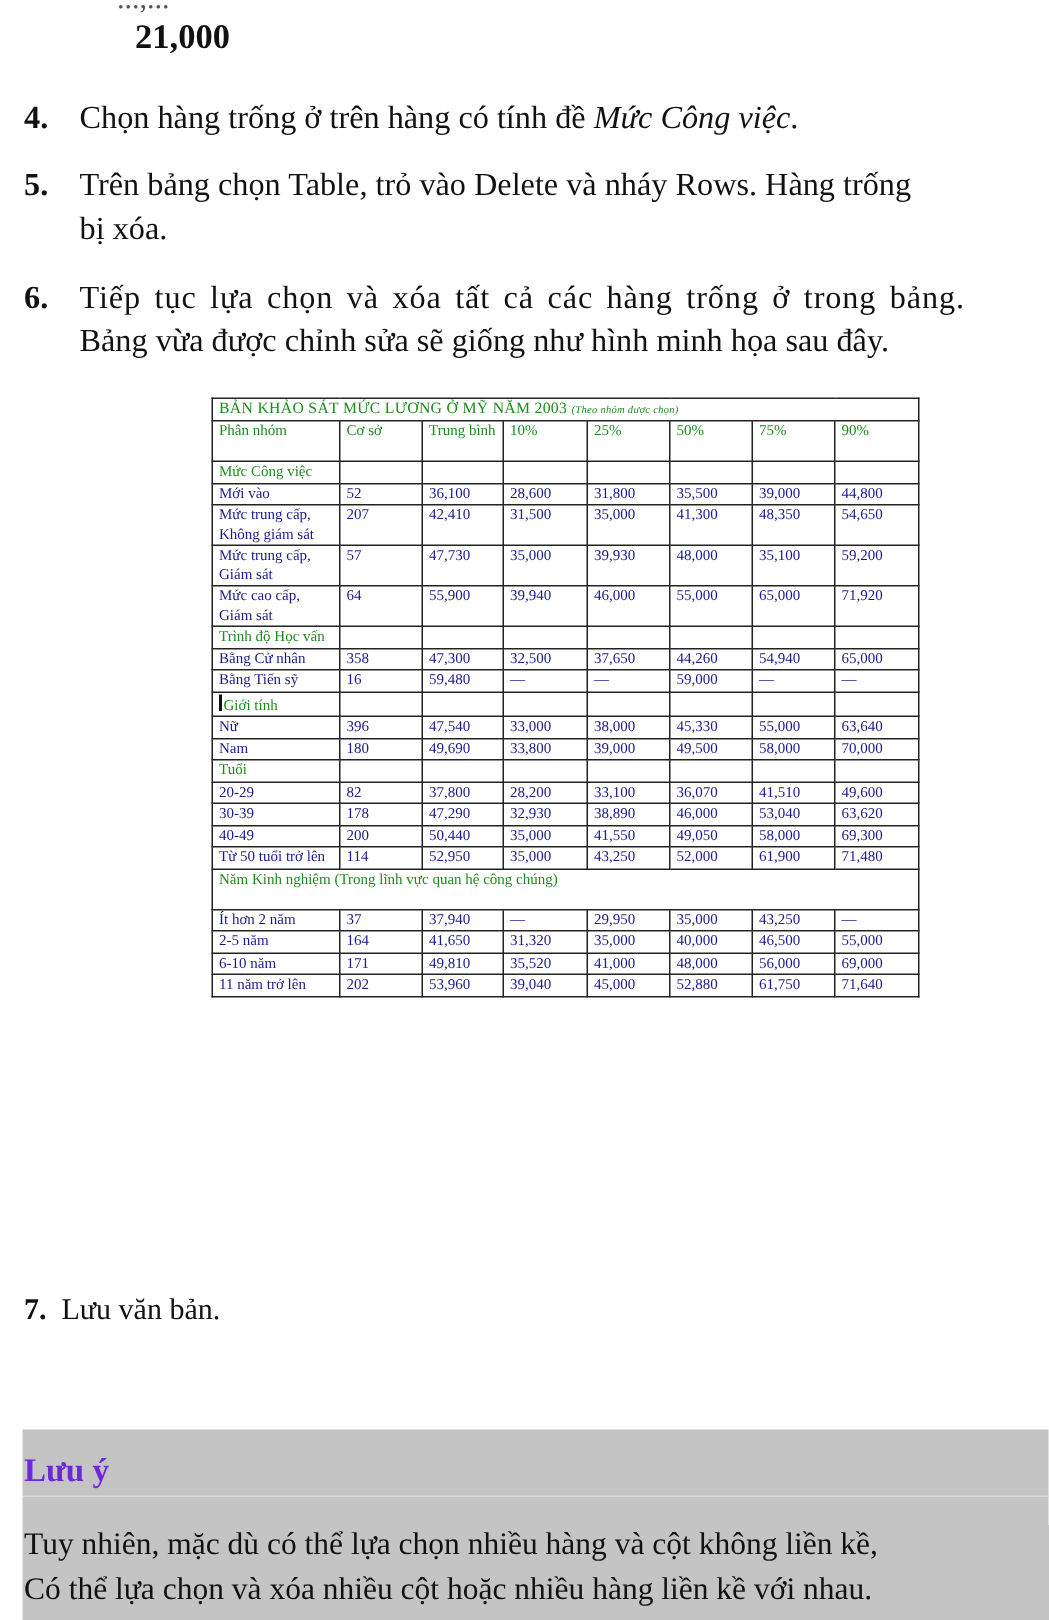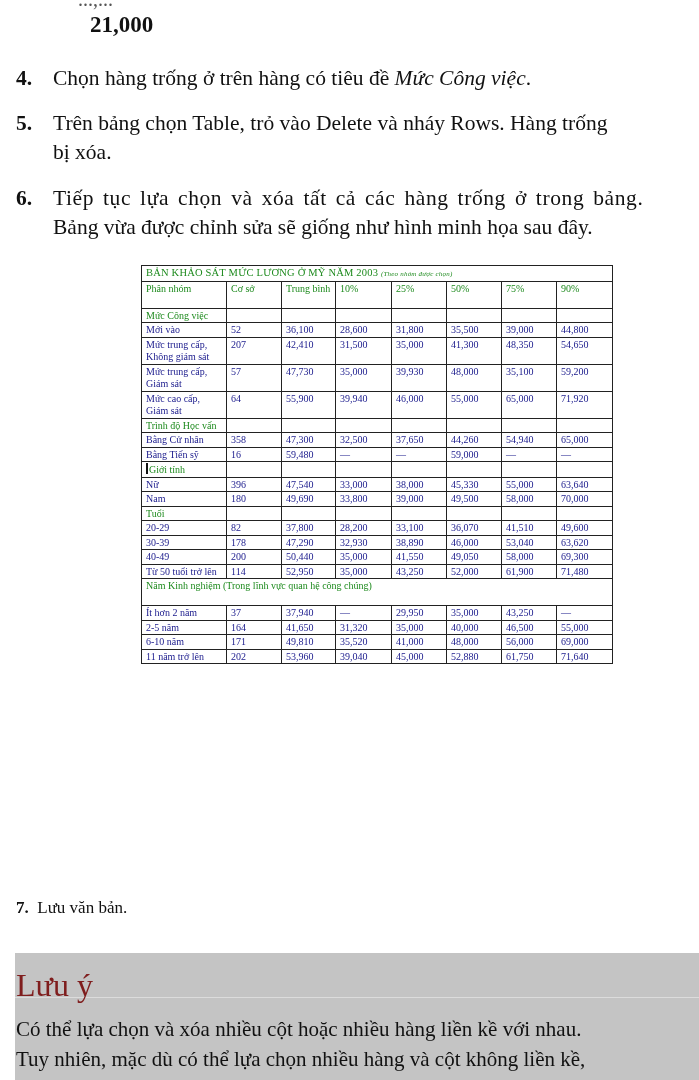--- a/index.html
+++ b/index.html
@@ -14,36 +14,36 @@
   .justify { letter-spacing:0.6px; word-spacing:3px; }
 
   table.survey { position:absolute; left:141px; top:265px; border-collapse:collapse;
                  font-family:"Liberation Serif", serif; font-size:10px; line-height:12.5px; }
   table.survey td { border:1.6px solid #222; padding:1px 3px 0 4px; vertical-align:top; color:#1a1a8c; }
   table.survey td.g { color:#1d8a1d; }
   table.survey td.title { color:#1d8a1d; font-size:10.5px; letter-spacing:0.2px; height:13px;margin-left:32px; }
   table.survey td.title .sub { font-style:italic; font-size:7px; }
   .cursor { display:inline-block; width:2px; height:11px; background:#111; vertical-align:-1px; margin-right:1px; }
 
-  .step7 { position:absolute; left:16px; top:898px; font-size:17px; }
+  .step7 { position:absolute; left:16px; top:862px; font-size:20px; }
   .step7 .num { font-weight:bold; }
   .note { position:absolute; left:15px; top:953px; width:700px; height:140px; background:#c4c4c4; }
   .note .head { position:absolute; left:0; top:0; width:100%; height:44px; border-bottom:1px solid #dcdcdc; }
-  .note .head span { position:absolute; left:1px; top:14px; font-size:32px; font-weight:normal; color:#7f1d1d; }
+  .note .head span { position:absolute; left:1px; top:14px; font-size:22px; font-weight:bold; color:#6d28d9; }
   .note .body { position:absolute; left:1px; top:61px; font-size:21px; line-height:30px; white-space:nowrap; }
 </style>
 </head>
 <body>
 
 <div class="topfrag">...,...</div>
 <div class="bignum">21,000</div>
 
 <div class="step" style="top:64px;">
   <span class="num">4.</span>
-  <span class="txt"><span>Chọn hàng trống ở trên hàng có tiêu đề </span><i>Mức Công việc</i><span>.</span></span>
+  <span class="txt"><span>Chọn hàng trống ở trên hàng có tính đề </span><i>Mức Công việc</i><span>.</span></span>
 </div>
 
 <div class="step" style="top:109px;">
   <span class="num">5.</span>
   <span class="txt">Trên bảng chọn Table, trỏ vào Delete và nháy Rows. Hàng trống</span>
   <span class="txt">bị xóa.</span>
 </div>
 
 <div class="step" style="top:184px;">
   <span class="num">6.</span>
@@ -285,16 +285,16 @@
 <div class="step7">
   <span class="num">7.</span>&nbsp;
   <span>Lưu văn bản.</span>
 </div>
 
 <div class="note">
   <div class="head">
     <span>Lưu ý</span>
   </div>
   <div class="body">
+    <div>Tuy nhiên, mặc dù có thể lựa chọn nhiều hàng và cột không liền kề,</div>
     <div>Có thể lựa chọn và xóa nhiều cột hoặc nhiều hàng liền kề với nhau.</div>
-    <div>Tuy nhiên, mặc dù có thể lựa chọn nhiều hàng và cột không liền kề,</div>
   </div>
 </div>
 
 </body></html>

